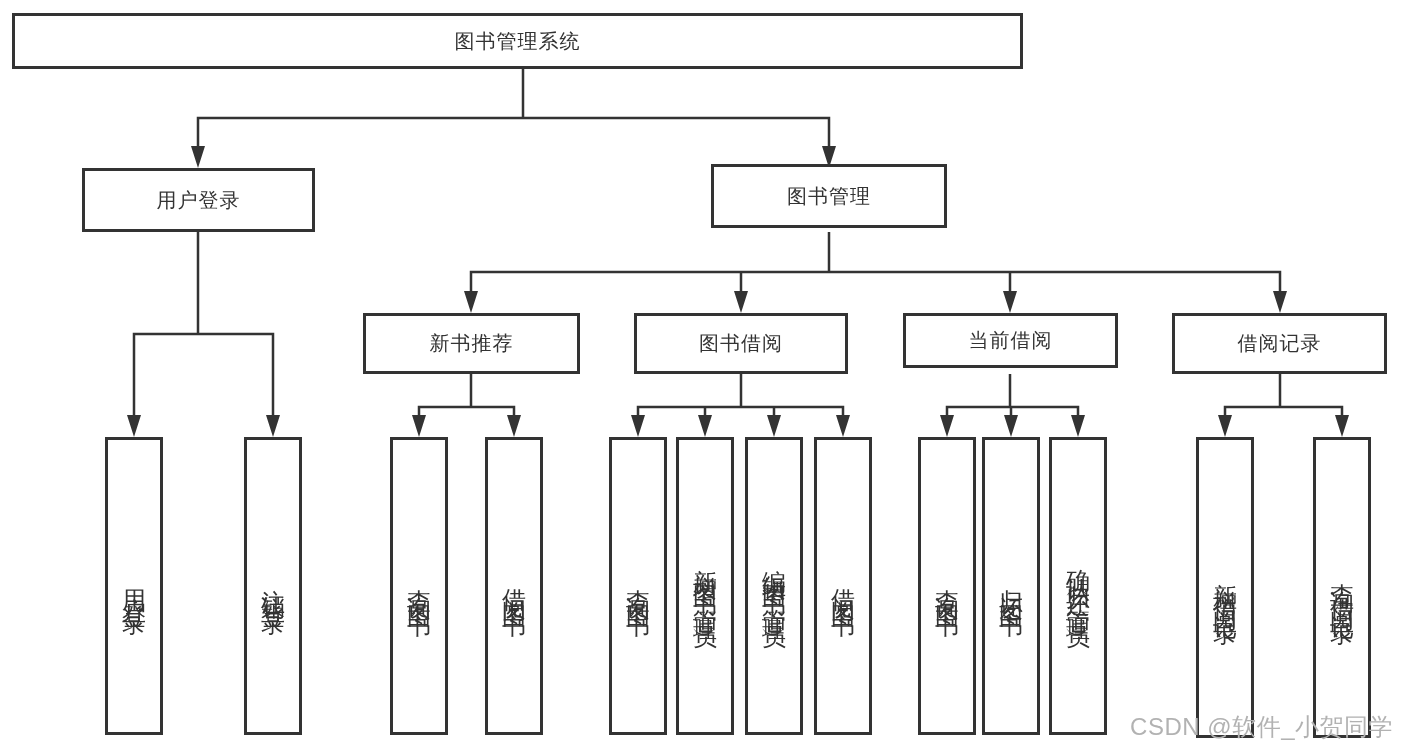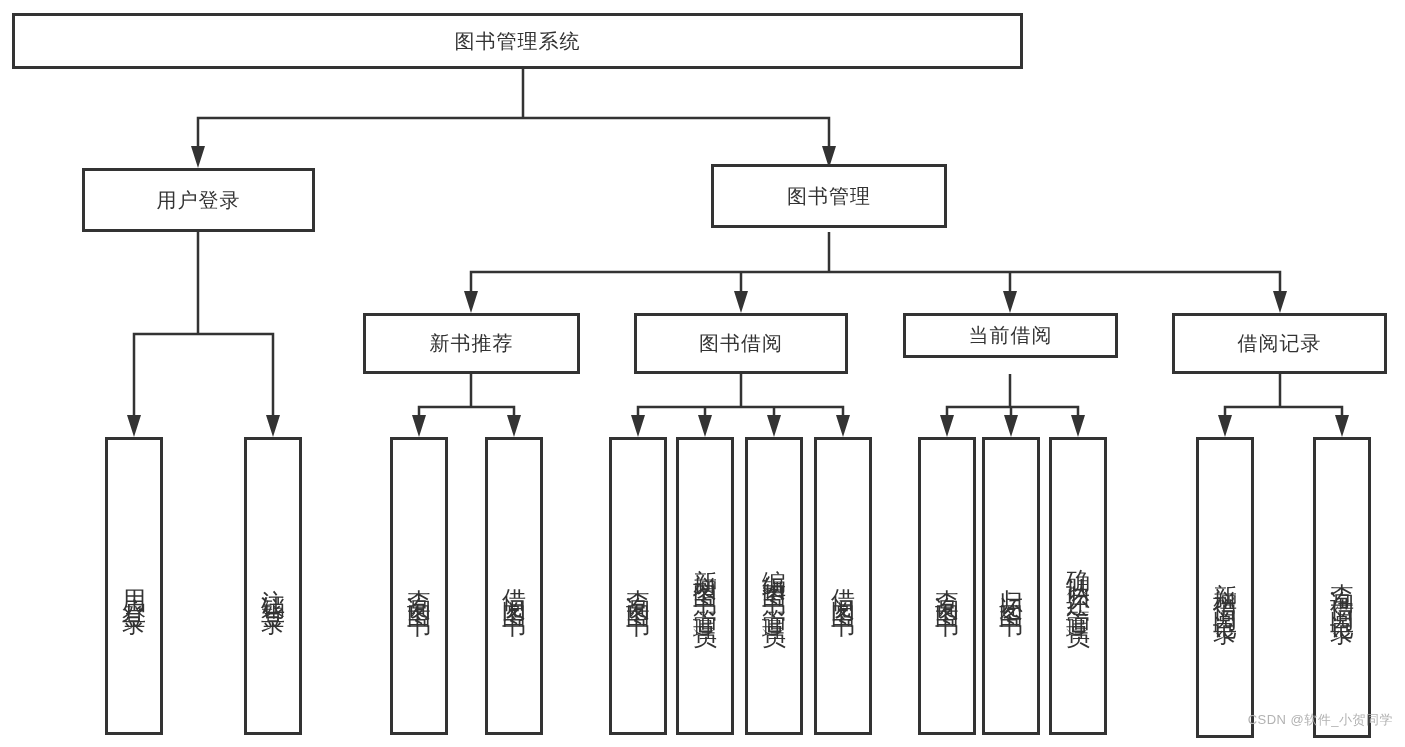--- a/index.html
+++ b/index.html
@@ -16,21 +16,21 @@
     border:3px solid var(--color-box-border,#333333);
     display:flex;align-items:center;justify-content:center;
     font-size:20px;letter-spacing:1px;white-space:nowrap;
   }
   .vnode span{
     writing-mode:vertical-rl;text-orientation:mixed;
     font-size:24px;line-height:1;letter-spacing:8px;white-space:nowrap;
   }
   .watermark{
     position:absolute;z-index:5;right:12px;top:711px;
-    font-size:13px;letter-spacing:0.5px;
+    font-size:24px;letter-spacing:0.5px;
     color:var(--color-watermark,#b2b2b2);
   }
 </style>
 </head>
 <body>
 
 <div class="stage">
 
   <svg class="connectors" width="1405" height="747" viewBox="0 0 1405 747" aria-hidden="true">
     <g style="stroke:var(--color-line,#333333)" stroke-width="2.5" fill="none">
@@ -63,21 +63,21 @@
   <div class="node" style="left:711px;top:164px;width:236px;height:64px">
     <span>图书管理</span>
   </div>
 
   <div class="node" style="left:634px;top:313px;width:214px;height:61px">
     <span>图书借阅</span>
   </div>
   <div class="node" style="left:363px;top:313px;width:217px;height:61px">
     <span>新书推荐</span>
   </div>
-  <div class="node" style="left:903px;top:313px;width:215px;height:45px">
+  <div class="node" style="left:903px;top:313px;width:215px;height:55px">
     <span>当前借阅</span>
   </div>
   <div class="node" style="left:1172px;top:313px;width:215px;height:61px">
     <span>借阅记录</span>
   </div>
 
   <div class="node vnode" style="left:105px;top:437px;width:58px;height:298px">
     <span>用户登录</span>
   </div>
   <div class="node vnode" style="left:244px;top:437px;width:58px;height:298px">

